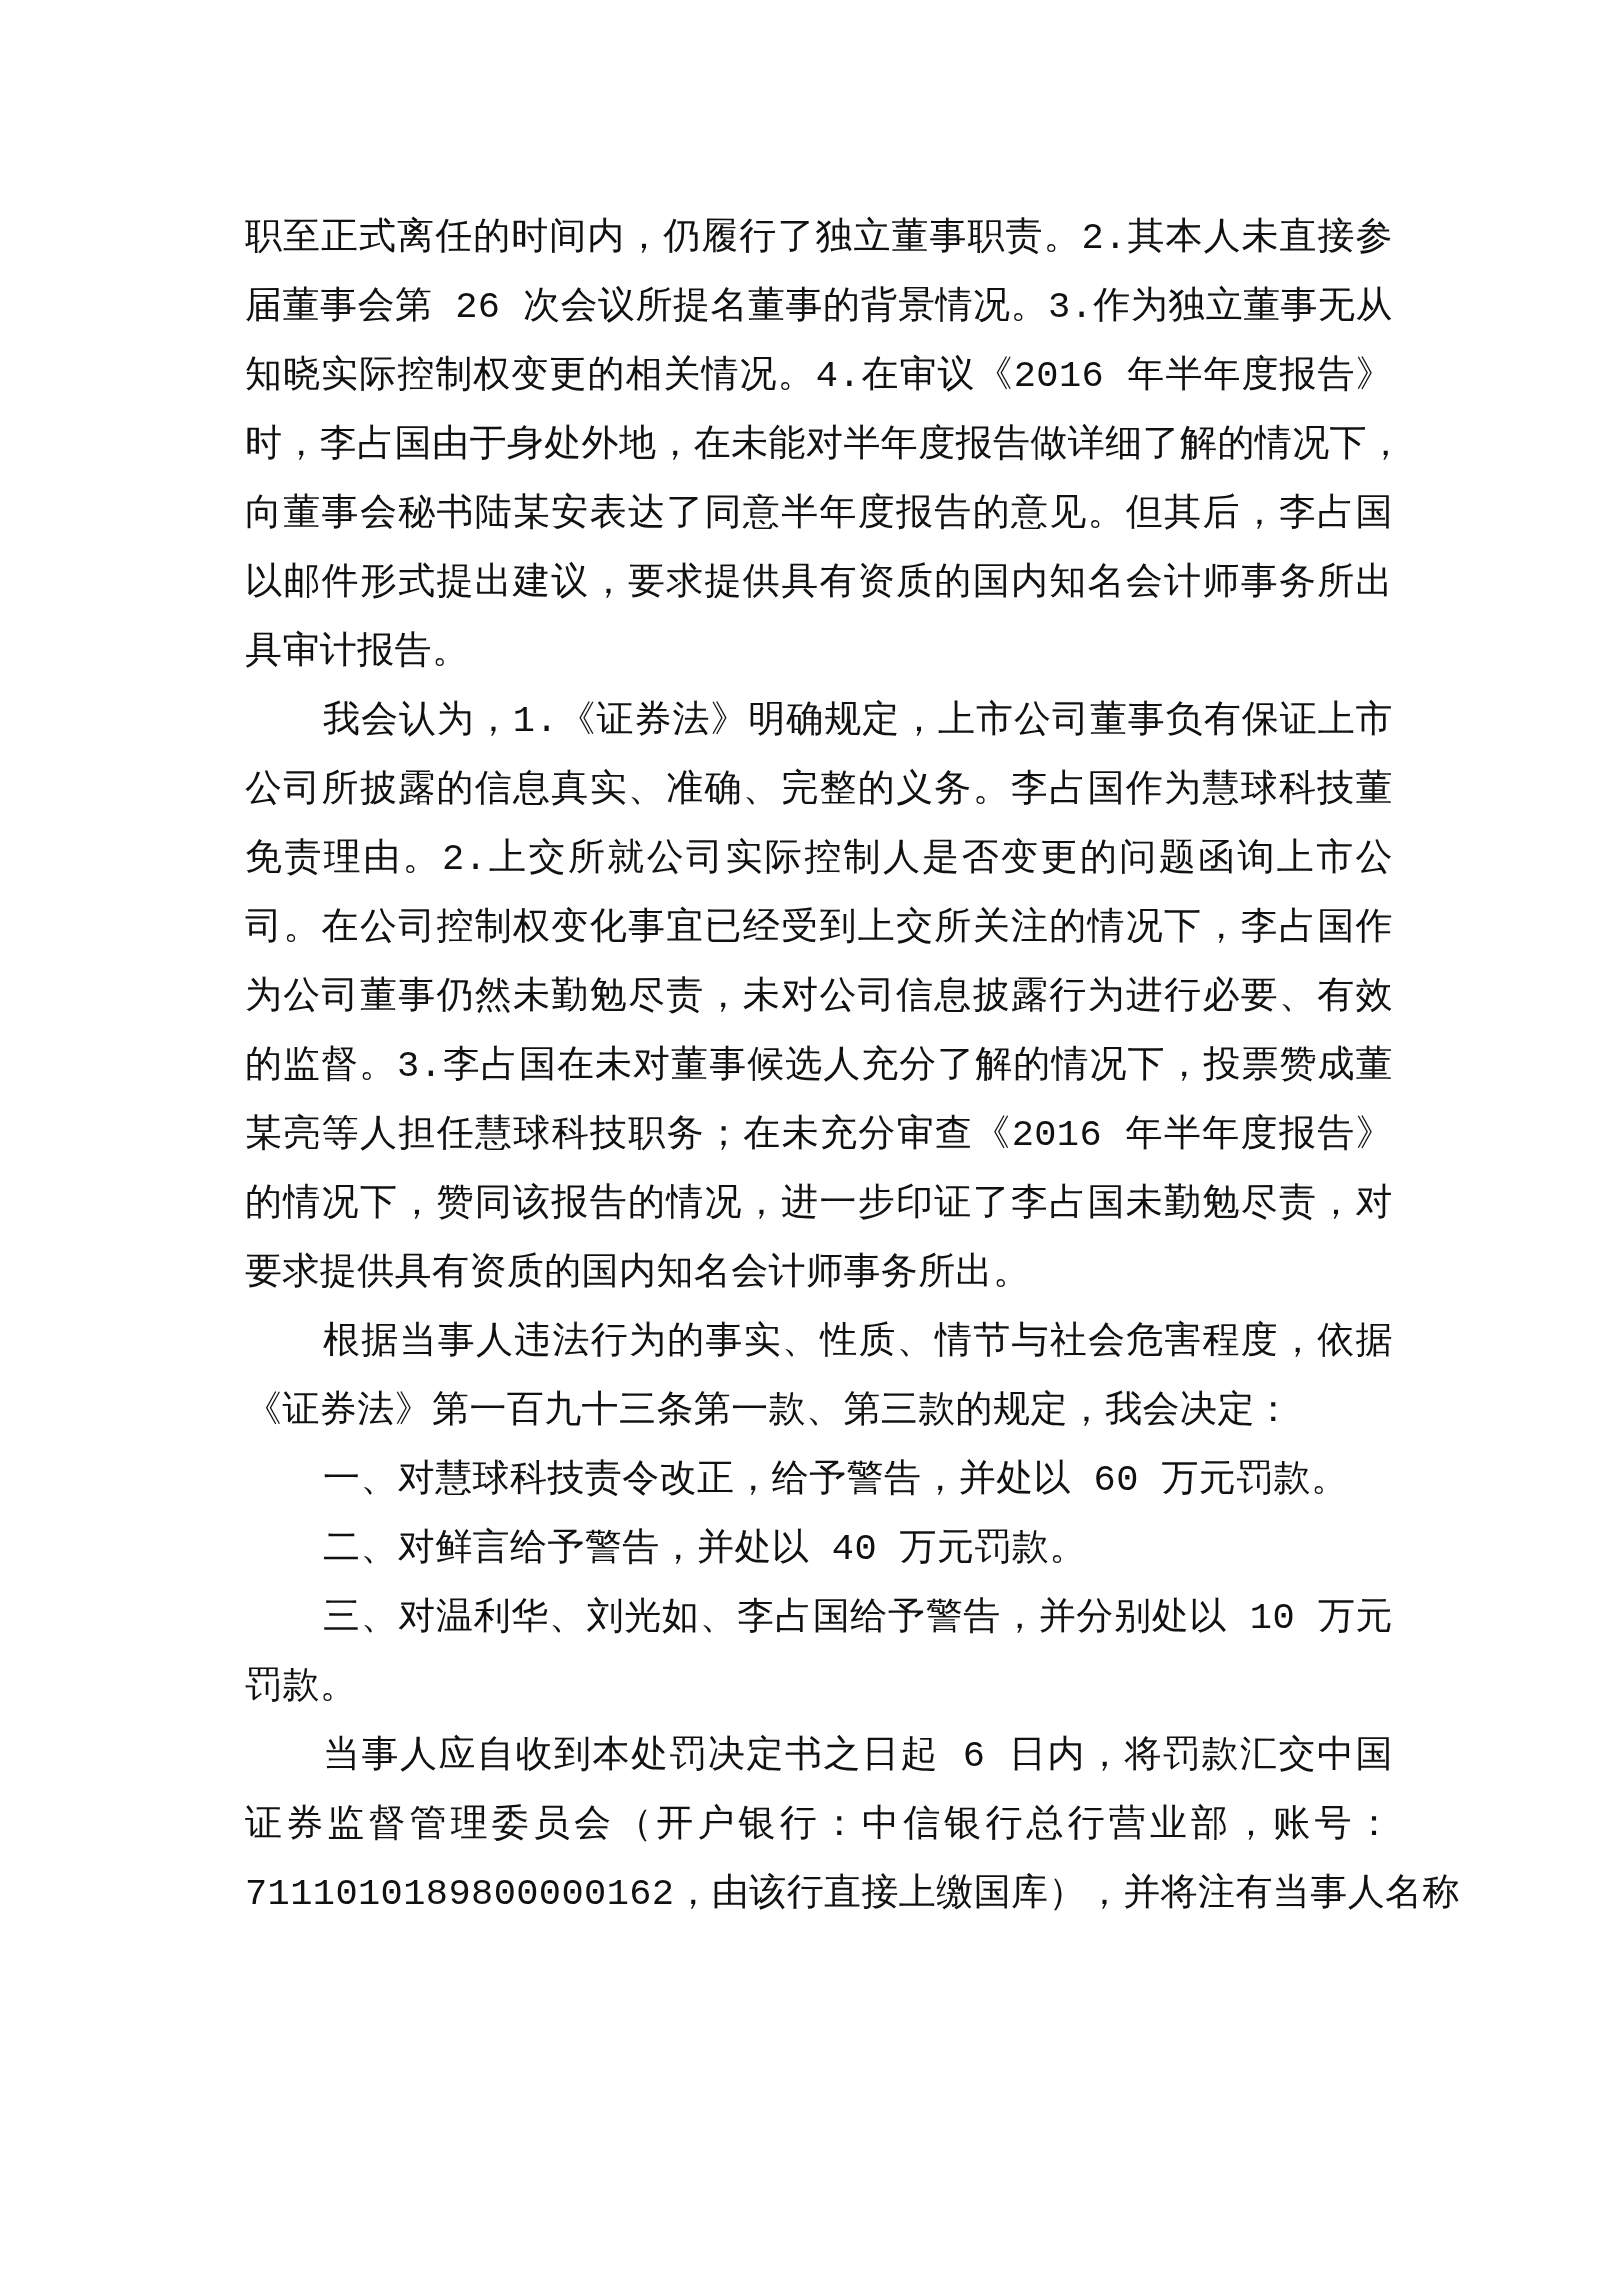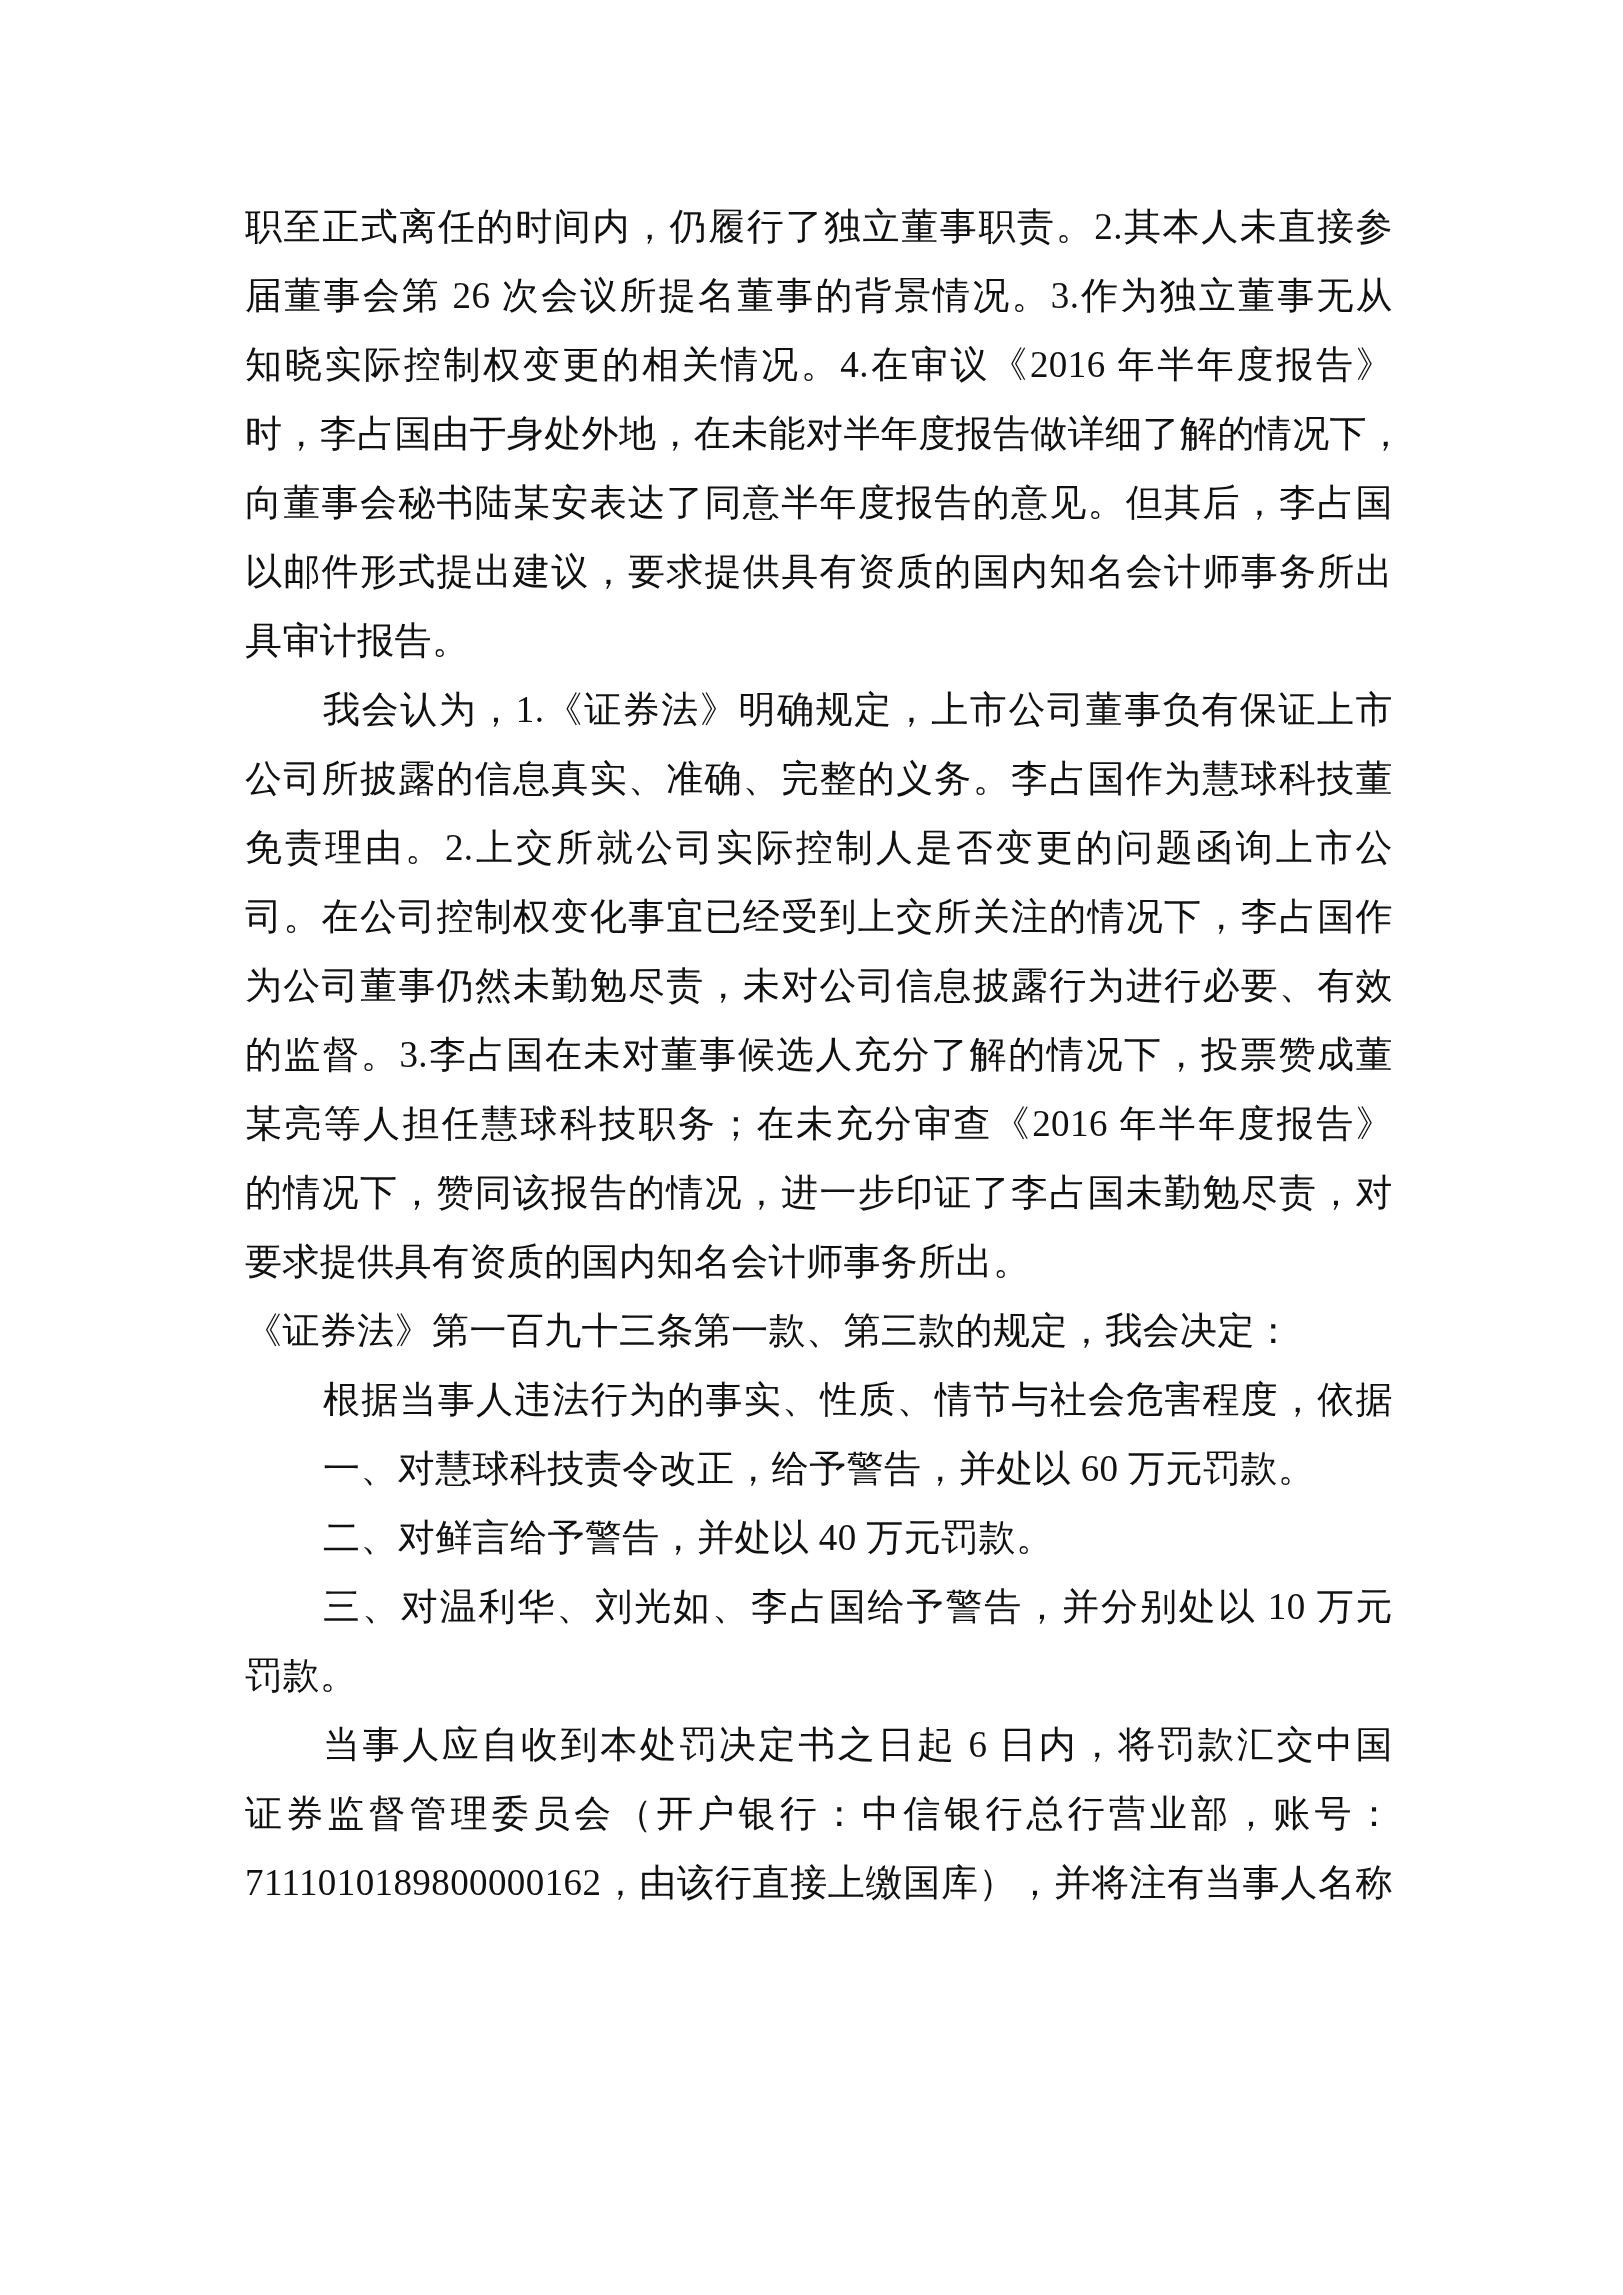--- a/index.html
+++ b/index.html
@@ -1,19 +1,19 @@
 <!DOCTYPE html>
 <html style="font-size:13.5px"><head>
 <meta charset="utf-8">
 <style>
   html, body { margin: 0; padding: 0; background: #ffffff; }
   body { width: 1623px; height: 2295px; position: relative; overflow: hidden; }
   .page {
-    position: absolute; left: 245px; top: 192px; width: 1148px;
-    font-family: Liberation Serif, serif;
+    position: absolute; left: 245px; top: 204px; width: 1148px;
+    font-family: Liberation Mono, monospace;
     color: #111111; font-size: 37px; line-height: 69px;
     letter-spacing: 0.4px;
   }
   .line { white-space: nowrap; height: 69px; display: block; text-align: justify; text-align-last: justify; }
   .line.last { text-align-last: left; }
   .line.indent { padding-left: 78px; }
 </style>
 </head>
 <body>
 
@@ -27,22 +27,22 @@
   <span class="line last">具审计报告。</span>
   <span class="line indent">我会认为，1.《证券法》明确规定，上市公司董事负有保证上市</span>
   <span class="line">公司所披露的信息真实、准确、完整的义务。李占国作为慧球科技董</span>
   <span class="line">免责理由。2.上交所就公司实际控制人是否变更的问题函询上市公</span>
   <span class="line">司。在公司控制权变化事宜已经受到上交所关注的情况下，李占国作</span>
   <span class="line">为公司董事仍然未勤勉尽责，未对公司信息披露行为进行必要、有效</span>
   <span class="line">的监督。3.李占国在未对董事候选人充分了解的情况下，投票赞成董</span>
   <span class="line">某亮等人担任慧球科技职务；在未充分审查《2016 年半年度报告》</span>
   <span class="line">的情况下，赞同该报告的情况，进一步印证了李占国未勤勉尽责，对</span>
   <span class="line last">要求提供具有资质的国内知名会计师事务所出。</span>
+  <span class="line indent">根据当事人违法行为的事实、性质、情节与社会危害程度，依据</span>
   <span class="line last">《证券法》第一百九十三条第一款、第三款的规定，我会决定：</span>
-  <span class="line indent">根据当事人违法行为的事实、性质、情节与社会危害程度，依据</span>
   <span class="line indent last">一、对慧球科技责令改正，给予警告，并处以 60 万元罚款。</span>
   <span class="line indent last">二、对鲜言给予警告，并处以 40 万元罚款。</span>
   <span class="line indent">三、对温利华、刘光如、李占国给予警告，并分别处以 10 万元</span>
   <span class="line last">罚款。</span>
   <span class="line indent">当事人应自收到本处罚决定书之日起 6 日内，将罚款汇交中国</span>
   <span class="line">证券监督管理委员会（开户银行：中信银行总行营业部，账号：</span>
   <span class="line">7111010189800000162，由该行直接上缴国库），并将注有当事人名称</span>
 </div>
 
 

